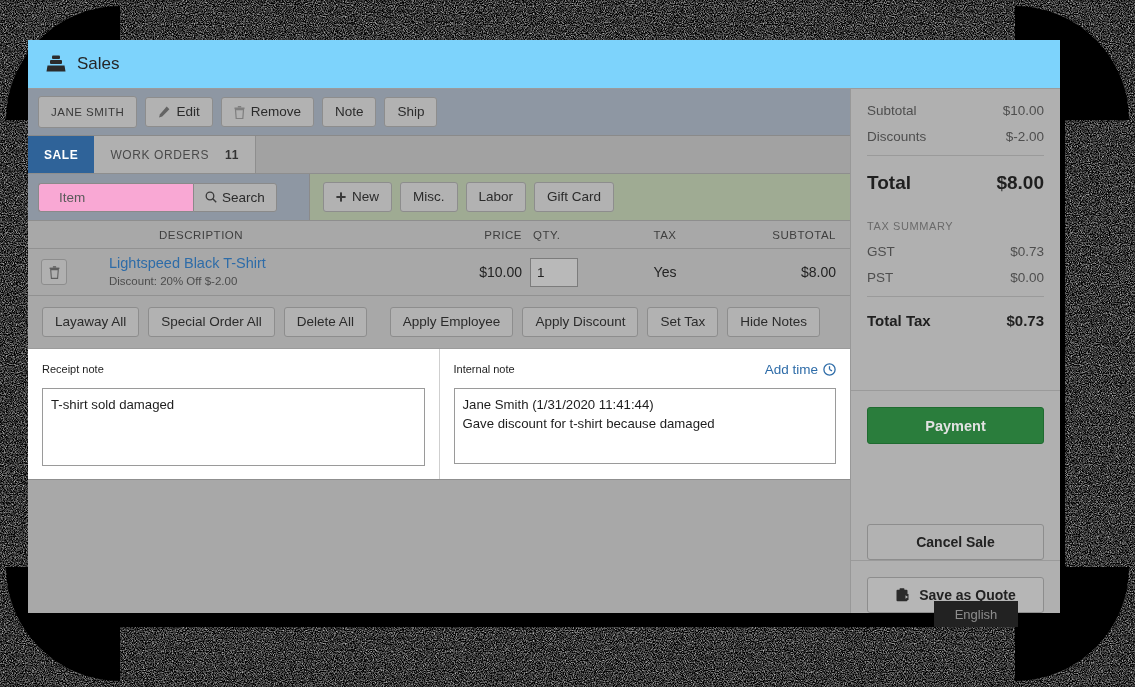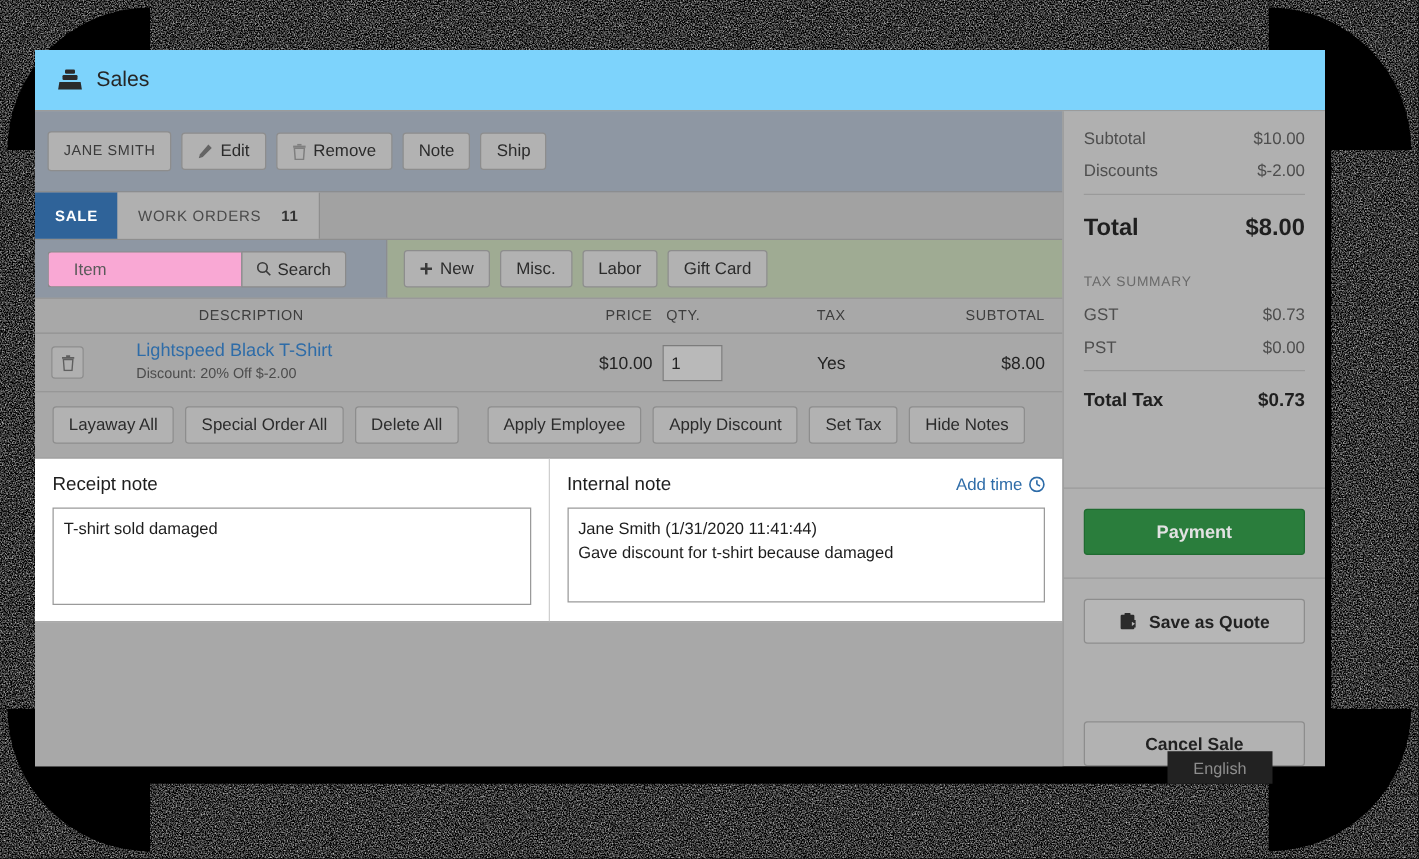--- a/index.html
+++ b/index.html
@@ -53,21 +53,21 @@
   }
   .reg-icon { display: block; }
 
   #body-split { display: flex; height: 524px; }
 
   
   #main-col { width: 822px; position: relative; background: #a8a8a8; }
 
   
   #toolbar {
-    height: 65px;
+    height: 47px;
     background: #8e97a3;
     display: flex; align-items: center;
     padding-left: 10px;
     gap: 8px;
     border-bottom: 1px solid #8a8a8a;
   }
   .btn {
     background: #b2b2b2;
     border: 1px solid #8d8d8d;
     border-radius: 3px;
@@ -209,21 +209,21 @@
     height: 131px;
     background: #ffffff;
     border-bottom: 1px solid #8f8f8f;
   }
   .notebox { flex: 1; padding: 9px 14px 12px 14px; }
   .notebox.left { border-right: 1px solid #cfcfcf; }
   .note-head {
     display: flex; align-items: center;
     height: 22px; margin-bottom: 8px;
   }
-  .note-title { font-size: 15px; color: #1d1d1d; }
+  .note-title { font-size: 11px; color: #1d1d1d; }
   .addtime {
     margin-left: auto;
     color: #2e6ca8; font-size: 13.5px;
     display: inline-flex; align-items: center; gap: 5px;
     cursor: pointer;
   }
   .note-area {
     width: 100%; height: 78px;
     border: 1px solid #9a9a9a;
     background: #ffffff;
@@ -551,33 +551,33 @@
           <div class="sb-totaltax">
             <span>Total Tax</span>
             <span class="v">$0.73</span>
           </div>
         </div>
 
         <div id="pay-wrap" style="border-top:1px solid #9a9a9a;margin-top:45px;">
           <button id="pay-btn">Payment</button>
         </div>
 
+        <div id="cancel-wrap">
+          <button id="cancel-btn">Cancel Sale</button>
+        </div>
+
         <div id="quote-wrap">
           <button id="quote-btn">
             <svg width="15" height="15" viewBox="0 0 15 15">
               <rect x="1.5" y="1.8" width="11" height="11.5" rx="1" fill="#2b2b2b"></rect>
               <rect x="4.6" y="0.3" width="4.8" height="2.4" rx="0.6" fill="#2b2b2b"></rect>
               <path d="M9 6 L13.5 6 L13.5 12 L9 12 Z" fill="#2b2b2b"></path>
               <path d="M10.5 7.3 L13 9 L10.5 10.7 Z" fill="#b6b6b6"></path>
             </svg>
             <span>Save as Quote</span>
           </button>
         </div>
-
-        <div id="cancel-wrap">
-          <button id="cancel-btn">Cancel Sale</button>
-        </div>
       </div>
     </div>
   </div>
 
   <div id="lang-toast">English</div>
 </div>
 
 </body></html>

